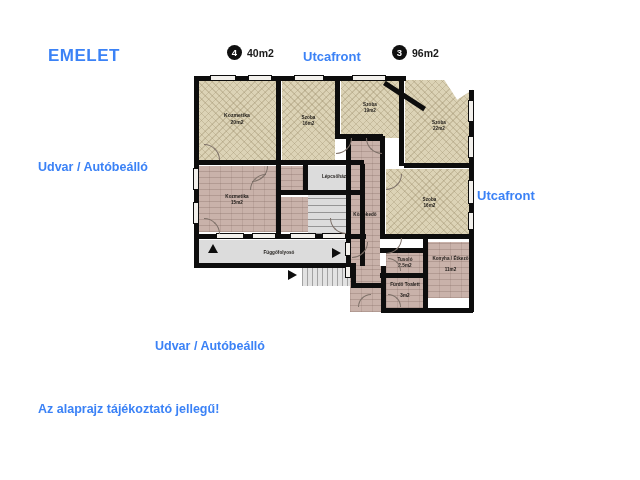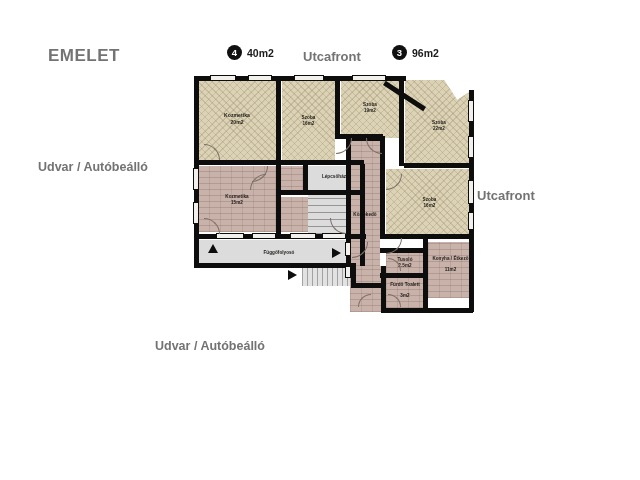--- a/index.html
+++ b/index.html
@@ -6,21 +6,21 @@
   body{
     width:640px;height:480px;
     background:#ffffff;
     font-family:"Liberation Sans", sans-serif;
     overflow:hidden;
     position:relative;
   }
   #stage{position:absolute;left:0;top:0;width:640px;height:480px;}
 
   
-  .lbl{position:absolute;color:#737373;font-weight:bold;white-space:nowrap;}
+  .lbl{position:absolute;color:#3b82f6;font-weight:bold;white-space:nowrap;}
   #emelet{left:48px;top:46px;font-size:17px;letter-spacing:.5px;}
   #utcafront-top{left:303px;top:49px;font-size:13px;}
   #utcafront-right{left:477px;top:188px;font-size:13px;}
   #udvar-left{left:38px;top:160px;font-size:12.5px;}
   #udvar-bottom{left:155px;top:339px;font-size:12.5px;}
   #disclaimer{left:38px;top:402px;font-size:12.5px;}
 
   
   .badge-wrap{position:absolute;display:flex;align-items:center;gap:5px;}
   #badge4{left:227px;top:45px;}
@@ -96,20 +96,21 @@
   <div class="lbl" id="emelet">EMELET</div>
 
   <div class="lbl" id="utcafront-top">Utcafront</div>
 
   <div class="lbl" id="utcafront-right">Utcafront</div>
 
   <div class="lbl" id="udvar-left">Udvar / Autóbeálló</div>
 
   <div class="lbl" id="udvar-bottom">Udvar / Autóbeálló</div>
 
+  <div class="lbl" id="disclaimer">Az alaprajz tájékoztató jellegű!</div>
 
   <div class="badge-wrap" id="badge4">
     <div class="badge">4</div>
     <div class="badge-area">40m2</div>
   </div>
 
   <div class="badge-wrap" id="badge3">
     <div class="badge">3</div>
     <div class="badge-area">96m2</div>
   </div>

